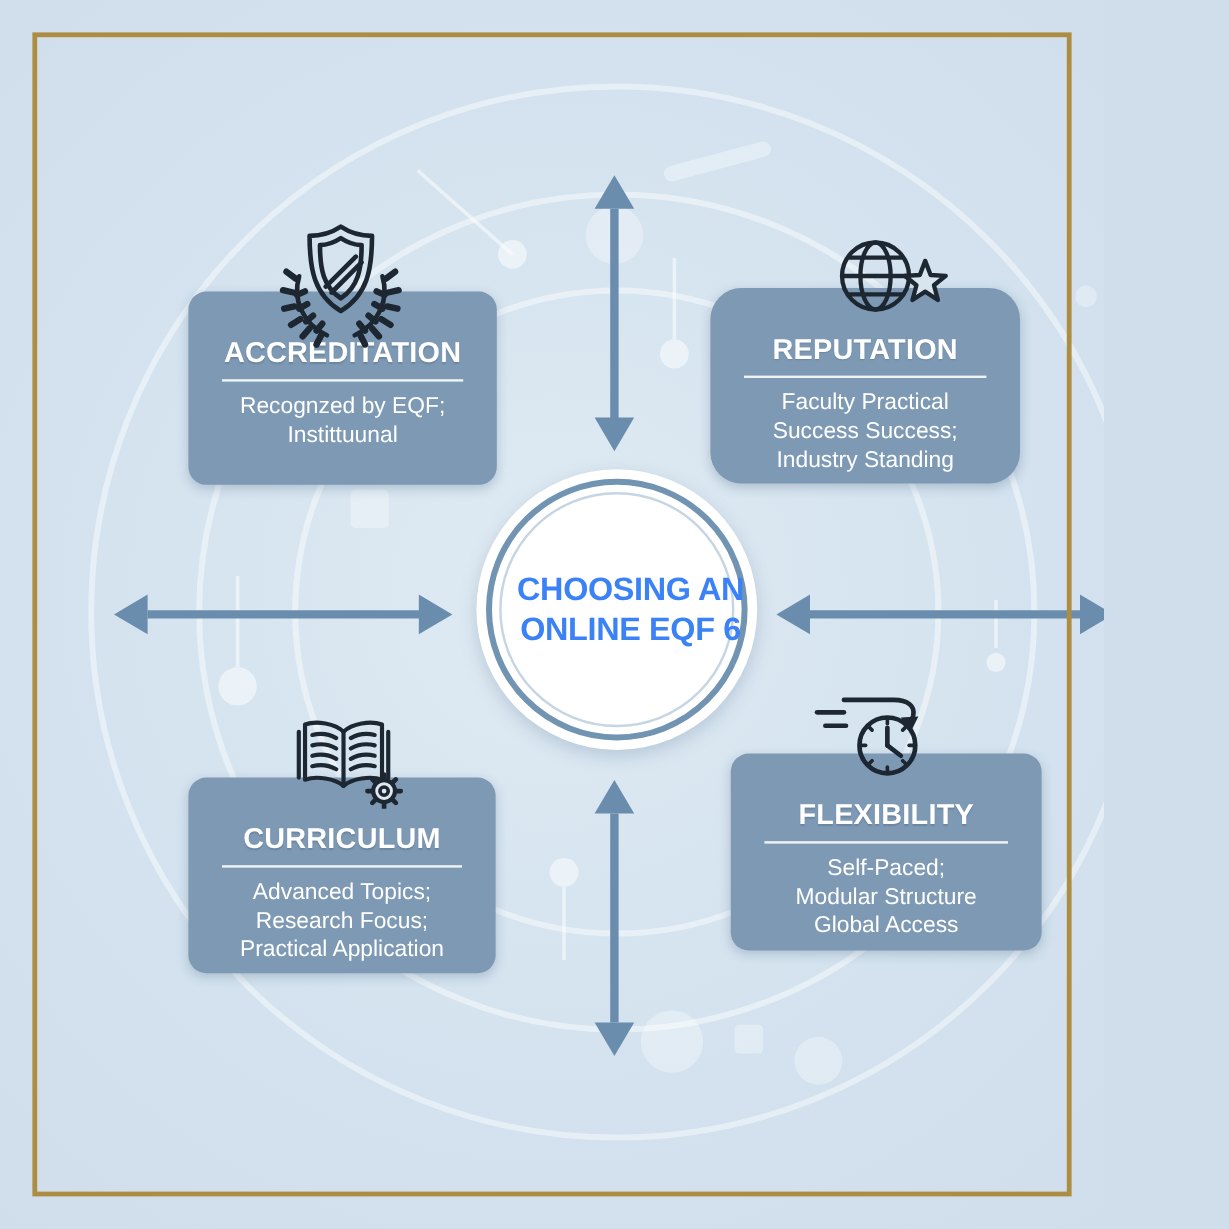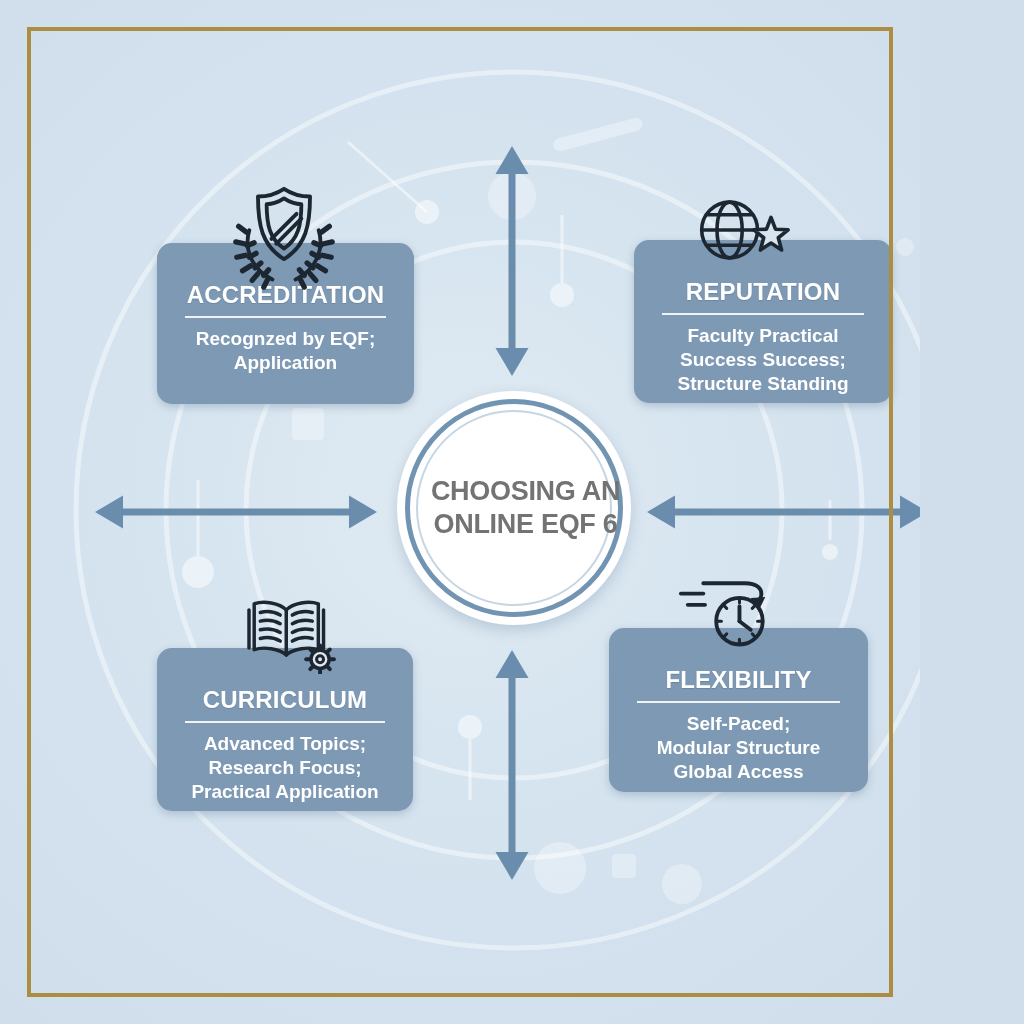--- a/index.html
+++ b/index.html
@@ -13,43 +13,43 @@
   }
   .decor,.arrows{position:absolute;left:0;top:0;width:1024px;height:1024px;pointer-events:none;}
   .decor{z-index:1}
   .arrows{z-index:2}
   .card{
     position:absolute;z-index:3;background:#7d99b4;border-radius:15px;
     color:#ffffff;text-align:center;box-shadow:0 3px 9px rgba(80,105,135,.30);
     padding-top:40px;box-sizing:border-box;
   }
   .card-tl{left:157px;top:243px;width:257px;height:161px;}
-  .card-tr{left:634px;top:240px;width:258px;height:163px;}
+  .card-tr{left:592px;top:240px;width:258px;height:163px;border-radius:26px;}
   .card-bl{left:157px;top:648px;width:256px;height:163px;}
   .card-br{left:609px;top:628px;width:259px;height:164px;}
   .card-heading{
     font-size:24px;font-weight:700;letter-spacing:.2px;line-height:1;
     text-shadow:0 1px 1px rgba(60,80,105,.25);
   }
   .card-divider{width:78%;height:2px;background:rgba(255,255,255,.88);margin:9px auto 9px;}
-  .card-line{font-size:19px;font-weight:700;line-height:1.26;}
+  .card-line{font-size:19px;font-weight:400;line-height:1.26;}
   .icon{position:absolute;z-index:4;}
   .icon-shield{left:226px;top:184px;}
   .icon-globe{left:690px;top:194px;}
   .icon-book{left:236px;top:596px;}
   .icon-clock{left:674px;top:572px;}
   .center-circle{
     position:absolute;z-index:4;left:397px;top:391px;width:234px;height:234px;
     background:#ffffff;border-radius:50%;
     box-shadow:0 5px 14px rgba(90,120,150,.28);
     display:flex;align-items:center;justify-content:center;
   }
   .center-ring{position:absolute;inset:8px;border:5px solid #7294b3;border-radius:50%;}
   .center-ring2{position:absolute;inset:19px;border:2px solid rgba(150,178,202,.55);border-radius:50%;}
-  .center-title{position:relative;text-align:center;color:#737373;font-size:27px;font-weight:700;line-height:1.24;letter-spacing:-0.3px;margin-left:23px;}
+  .center-title{position:relative;text-align:center;color:#3b82f6;font-size:27px;font-weight:700;line-height:1.24;letter-spacing:-0.3px;margin-left:23px;}
 </style>
 </head>
 <body>
 
 <div class="canvas">
 
   <svg class="decor" viewBox="0 0 1024 1024">
     <g fill="none" stroke="rgba(255,255,255,0.45)" stroke-width="5">
       <circle cx="514" cy="510" r="268"></circle>
       <circle cx="514" cy="510" r="348"></circle>
@@ -100,29 +100,29 @@
       <line x1="675" y1="512" x2="902" y2="512" stroke-width="7"></line>
       <polygon points="647,512 675,495.5 675,528.5" stroke="none"></polygon>
       <polygon points="928,512 900,495.5 900,528.5" stroke="none"></polygon>
     </g>
   </svg>
 
   <div class="card card-tl">
     <div class="card-heading">ACCREDITATION</div>
     <div class="card-divider"></div>
     <div class="card-line">Recognzed by EQF;</div>
-    <div class="card-line">Application</div>
+    <div class="card-line">Instittuunal</div>
   </div>
 
   <div class="card card-tr">
     <div class="card-heading">REPUTATION</div>
     <div class="card-divider"></div>
     <div class="card-line">Faculty Practical</div>
     <div class="card-line">Success Success;</div>
-    <div class="card-line">Structure Standing</div>
+    <div class="card-line">Industry Standing</div>
   </div>
 
   <div class="card card-bl">
     <div class="card-heading">CURRICULUM</div>
     <div class="card-divider"></div>
     <div class="card-line">Advanced Topics;</div>
     <div class="card-line">Research Focus;</div>
     <div class="card-line">Practical Application</div>
   </div>
 

